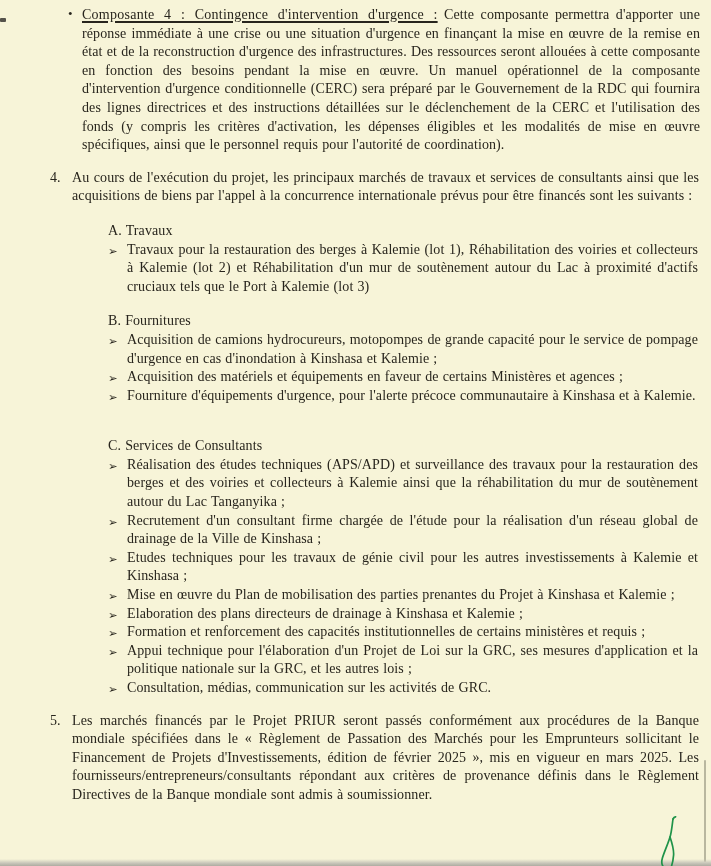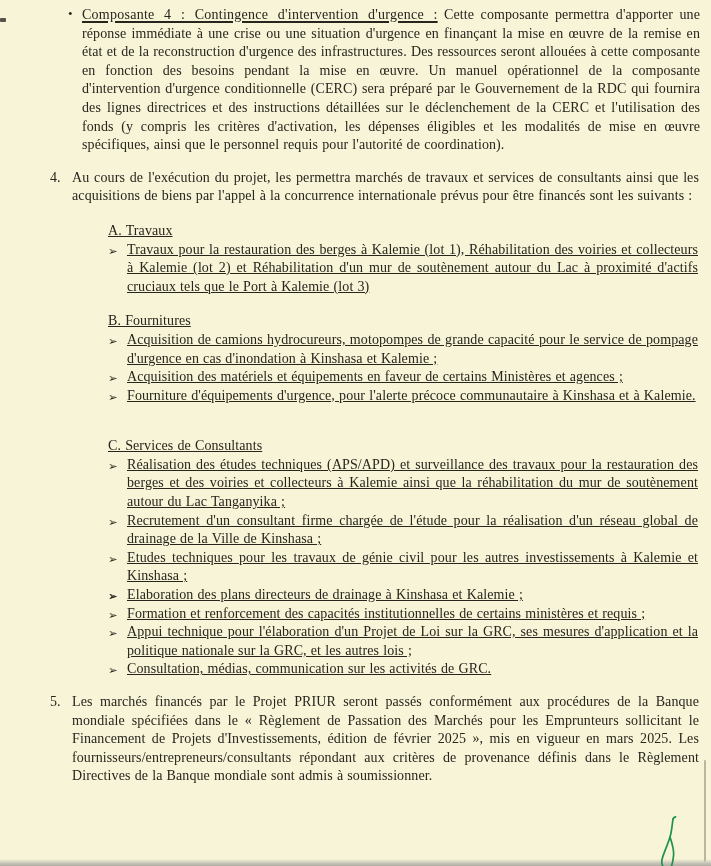--- a/index.html
+++ b/index.html
@@ -37,21 +37,21 @@
   
   .numbered {
     position: relative;
     margin: 14px 12px 0 50px;
     padding-left: 22px;
     text-align: justify;
   }
   .numbered .num { position: absolute; left: 0; top: 0; }
 
   
-  .section { margin: 16px 13px 0 108px; text-decoration: underline; }
+  .section { margin: 16px 13px 0 108px; }
   #section-b { }
   #section-c { margin-top: 32px; }
   .arrow-item {
     position: relative;
     padding-left: 19px;
     text-align: justify;
   }
   .arrow {
     position: absolute; left: 0; top: 1px;
     font-size: 11.5px;
@@ -83,21 +83,21 @@
 <div class="page">
 
   <div class="bullet-para">
     <span class="marker">•</span>
     <span class="heading">Composante 4 : Contingence d'intervention d'urgence :</span>
     <span>Cette composante permettra d'apporter une réponse immédiate à une crise ou une situation d'urgence en finançant la mise en œuvre de la remise en état et de la reconstruction d'urgence des infrastructures. Des ressources seront allouées à cette composante en fonction des besoins pendant la mise en œuvre. Un manuel opérationnel de la composante d'intervention d'urgence conditionnelle (CERC) sera préparé par le Gouvernement de la RDC qui fournira des lignes directrices et des instructions détaillées sur le déclenchement de la CERC et l'utilisation des fonds (y compris les critères d'activation, les dépenses éligibles et les modalités de mise en œuvre spécifiques, ainsi que le personnel requis pour l'autorité de coordination).</span>
   </div>
 
   <div class="numbered" id="item-4">
     <span class="num">4.</span>
-    <span>Au cours de l'exécution du projet, les permettra marchés de travaux et services de consultants ainsi que les acquisitions de biens par l'appel à la concurrence internationale prévus pour être financés sont les suivants :</span>
+    <span>Au cours de l'exécution du projet, les principaux marchés de travaux et services de consultants ainsi que les acquisitions de biens par l'appel à la concurrence internationale prévus pour être financés sont les suivants :</span>
   </div>
 
   <div class="section" id="section-a">
     <div class="section-label">A. Travaux</div>
     <div class="arrow-item">
       <span class="arrow">➢</span>
       <span>Travaux pour la restauration des berges à Kalemie (lot 1), Réhabilitation des voiries et collecteurs à Kalemie (lot 2) et Réhabilitation d'un mur de soutènement autour du Lac à proximité d'actifs cruciaux tels que le Port à Kalemie (lot 3)</span>
     </div>
   </div>
 
@@ -126,20 +126,21 @@
     <div class="arrow-item">
       <span class="arrow">➢</span>
       <span>Recrutement d'un consultant firme chargée de l'étude pour la réalisation d'un réseau global de drainage de la Ville de Kinshasa ;</span>
     </div>
     <div class="arrow-item">
       <span class="arrow">➢</span>
       <span>Etudes techniques pour les travaux de génie civil pour les autres investissements à Kalemie et Kinshasa ;</span>
     </div>
     <div class="arrow-item">
       <span class="arrow">➢</span>
+      <span>Mise en œuvre du Plan de mobilisation des parties prenantes du Projet à Kinshasa et Kalemie ;</span>
     </div>
     <div class="arrow-item">
       <span class="arrow">➢</span>
       <span>Elaboration des plans directeurs de drainage à Kinshasa et Kalemie ;</span>
     </div>
     <div class="arrow-item">
       <span class="arrow">➢</span>
       <span>Formation et renforcement des capacités institutionnelles de certains ministères et requis ;</span>
     </div>
     <div class="arrow-item">

